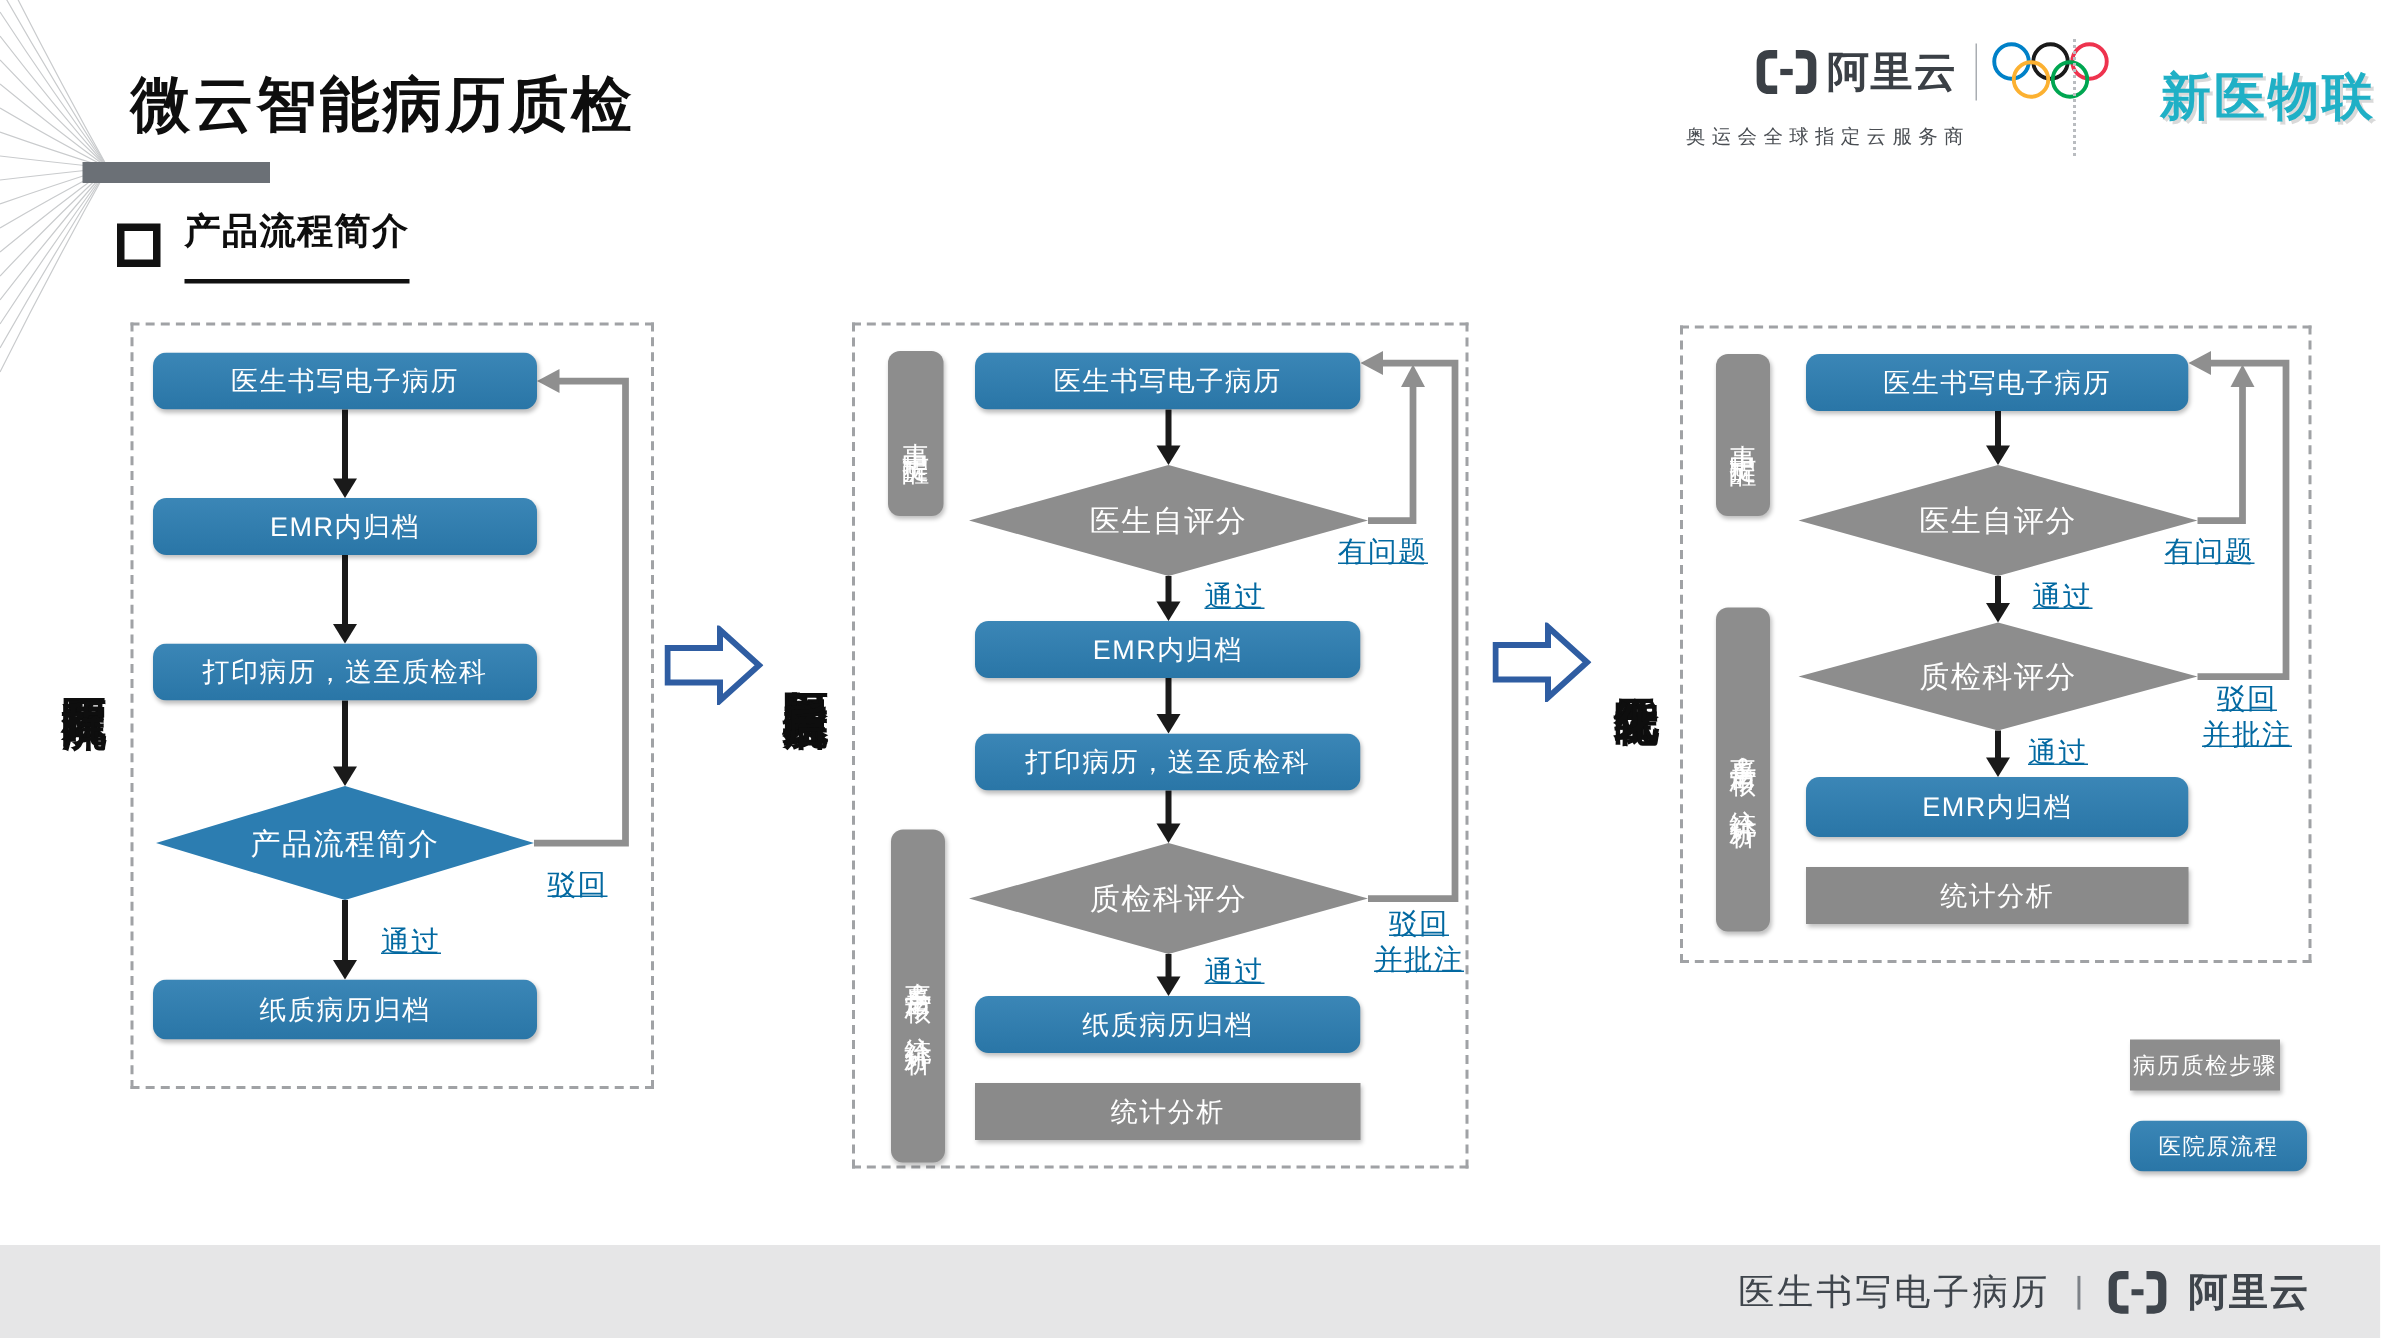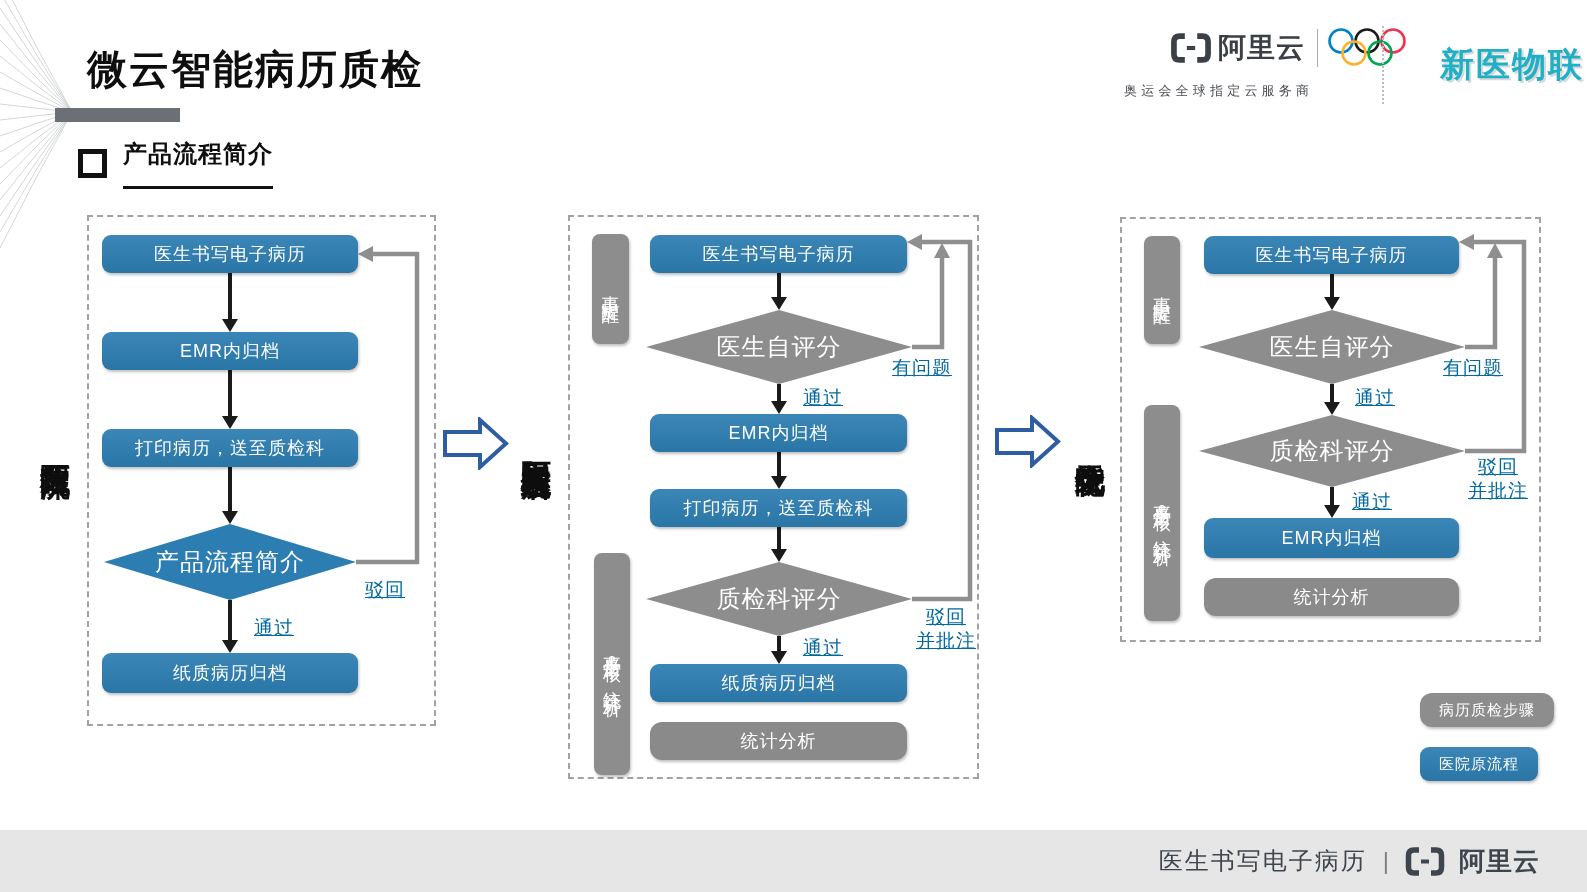--- a/index.html
+++ b/index.html
@@ -23,36 +23,36 @@
   .product-name{font-size:34px;font-weight:800;color:#1fb0c6;letter-spacing:2px;text-shadow:2px 2px 0 rgba(130,130,130,0.30);}
   
   .panel{border:2px dashed #a0a2a5;background:transparent;}
   .bluebox{
     background:#2c7db1;
     background-image:linear-gradient(rgba(255,255,255,0.07),rgba(0,0,0,0.06));
     border-radius:9px;color:#fff;display:flex;align-items:center;justify-content:center;
     font-size:18px;letter-spacing:1px;box-shadow:1px 2px 3px rgba(0,0,0,0.25);
   }
   .graybox{
-    background:#8a8a8a;border-radius:12px;color:#fff;display:flex;align-items:center;justify-content:center;
+    background:#8a8a8a;border-radius:0;color:#fff;display:flex;align-items:center;justify-content:center;
     font-size:18px;letter-spacing:1px;box-shadow:1px 2px 3px rgba(0,0,0,0.25);font-family:Liberation Serif, serif;
   }
   .vtag{
     background:#8d8d8d;border-radius:8px;color:#fff;
     writing-mode:vertical-rl;text-orientation:upright;
     display:flex;align-items:center;justify-content:center;
     font-size:18px;letter-spacing:4px;box-shadow:1px 2px 3px rgba(0,0,0,0.25);
   }
   .vlabel{
     writing-mode:vertical-rl;text-orientation:upright;
     font-weight:800;color:#0e0e0e;font-size:30px;line-height:1;letter-spacing:1px;
     text-align:center;
   }
   .dlabel{ 
-    color:#fff;font-size:24px;letter-spacing:1px;display:flex;align-items:center;justify-content:center;
+    color:#fff;font-size:20px;letter-spacing:1px;display:flex;align-items:center;justify-content:center;
   }
   .flabel{ 
     color:#0369a1;font-size:19px;letter-spacing:1px;white-space:nowrap;text-decoration:underline;
   }
   .flabel.center{text-align:center;line-height:24px;white-space:normal;}
   
   .footer{
     background:#e6e6e7;display:flex;align-items:center;justify-content:flex-end;
     padding-right:47px;box-sizing:border-box;gap:14px;color:#3f454c;
   }
@@ -229,21 +229,21 @@
     <div class="abs dlabel" style="left:110px;top:213px;width:200px;height:38px;">质检科评分</div>
     <div class="abs flabel center" style="left:338px;top:236px;width:76px;">
       <div>驳回</div>
       <div>并批注</div>
     </div>
     <div class="abs flabel" style="left:230px;top:270px;">通过</div>
     <div class="abs bluebox" style="left:82px;top:299px;width:255px;height:40px;">EMR内归档</div>
     <div class="abs graybox" style="left:82px;top:359px;width:255px;height:38px;">统计分析</div>
   </div>
 
-  <div class="abs graybox" style="left:1420px;top:693px;width:134px;height:34px;font-size:15px;background:#8d8d8d;">病历质检步骤</div>
+  <div class="abs graybox" style="left:1420px;top:693px;width:100px;height:34px;font-size:15px;background:#8d8d8d;">病历质检步骤</div>
   <div class="abs bluebox" style="left:1420px;top:747px;width:118px;height:34px;font-size:15px;">医院原流程</div>
 
   <div class="abs footer" style="left:0;top:830px;width:1587px;height:62px;">
     <span class="slogan">医生书写电子病历</span>
     <span class="fsep">|</span>
     <svg width="40" height="29" viewBox="0 0 40 29">
       <g stroke="#3f454c" stroke-width="5.5" fill="none">
         <path d="M14 3 H9 Q3.5 3 3.5 8.5 V20.5 Q3.5 26 9 26 H14"></path>
         <path d="M26 3 H31 Q36.5 3 36.5 8.5 V20.5 Q36.5 26 31 26 H26"></path>
       </g>

